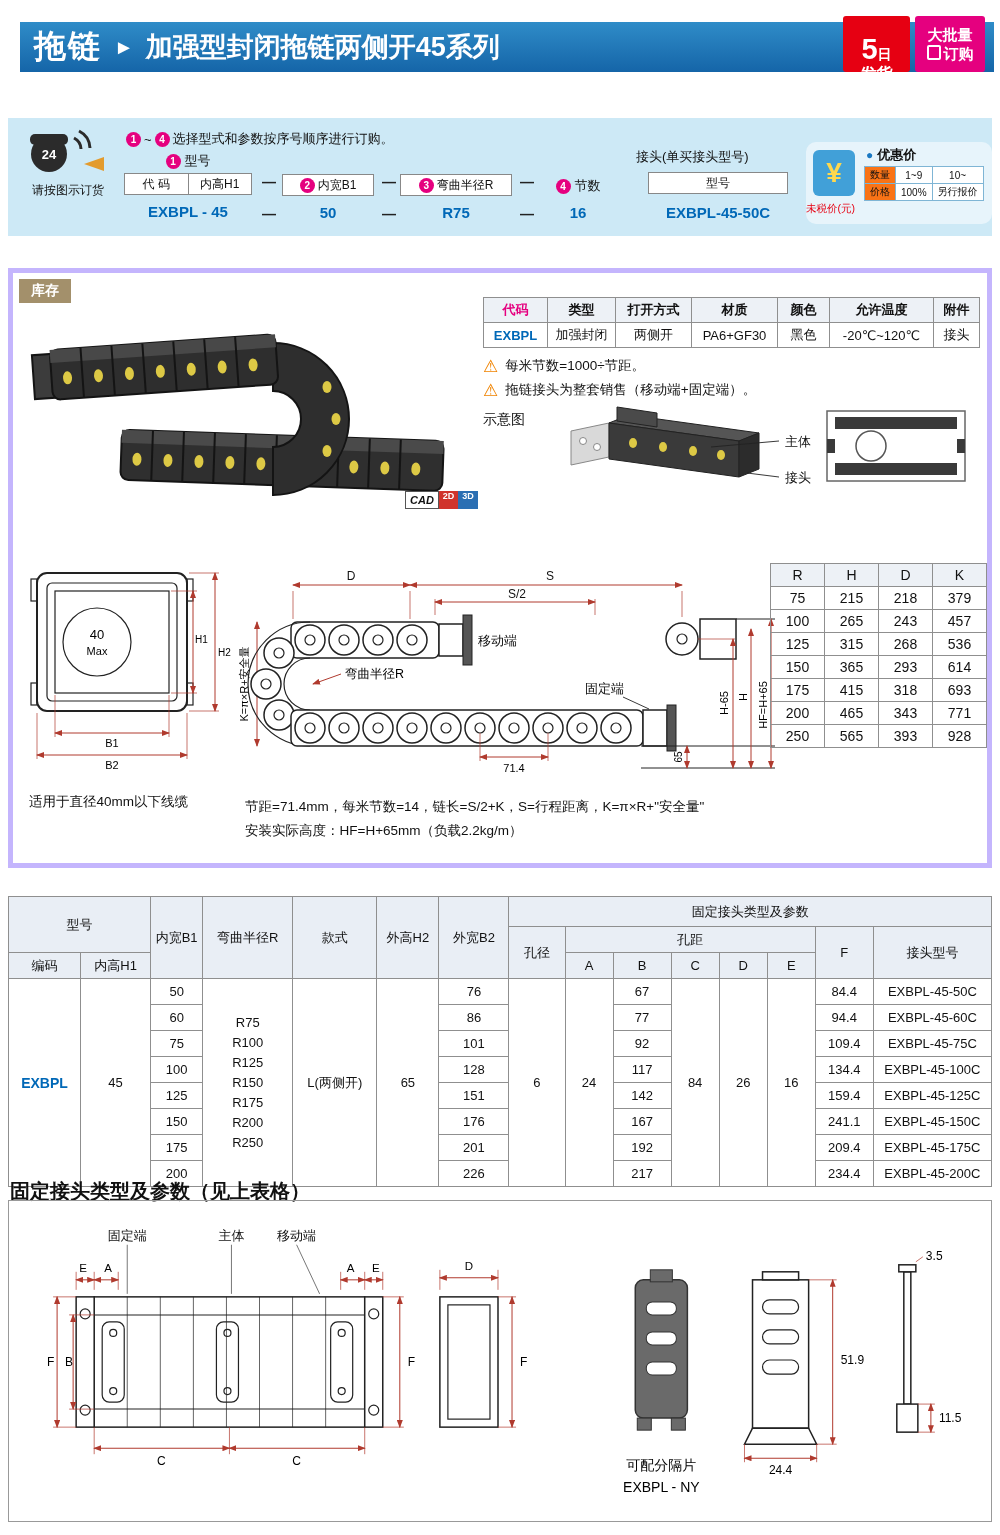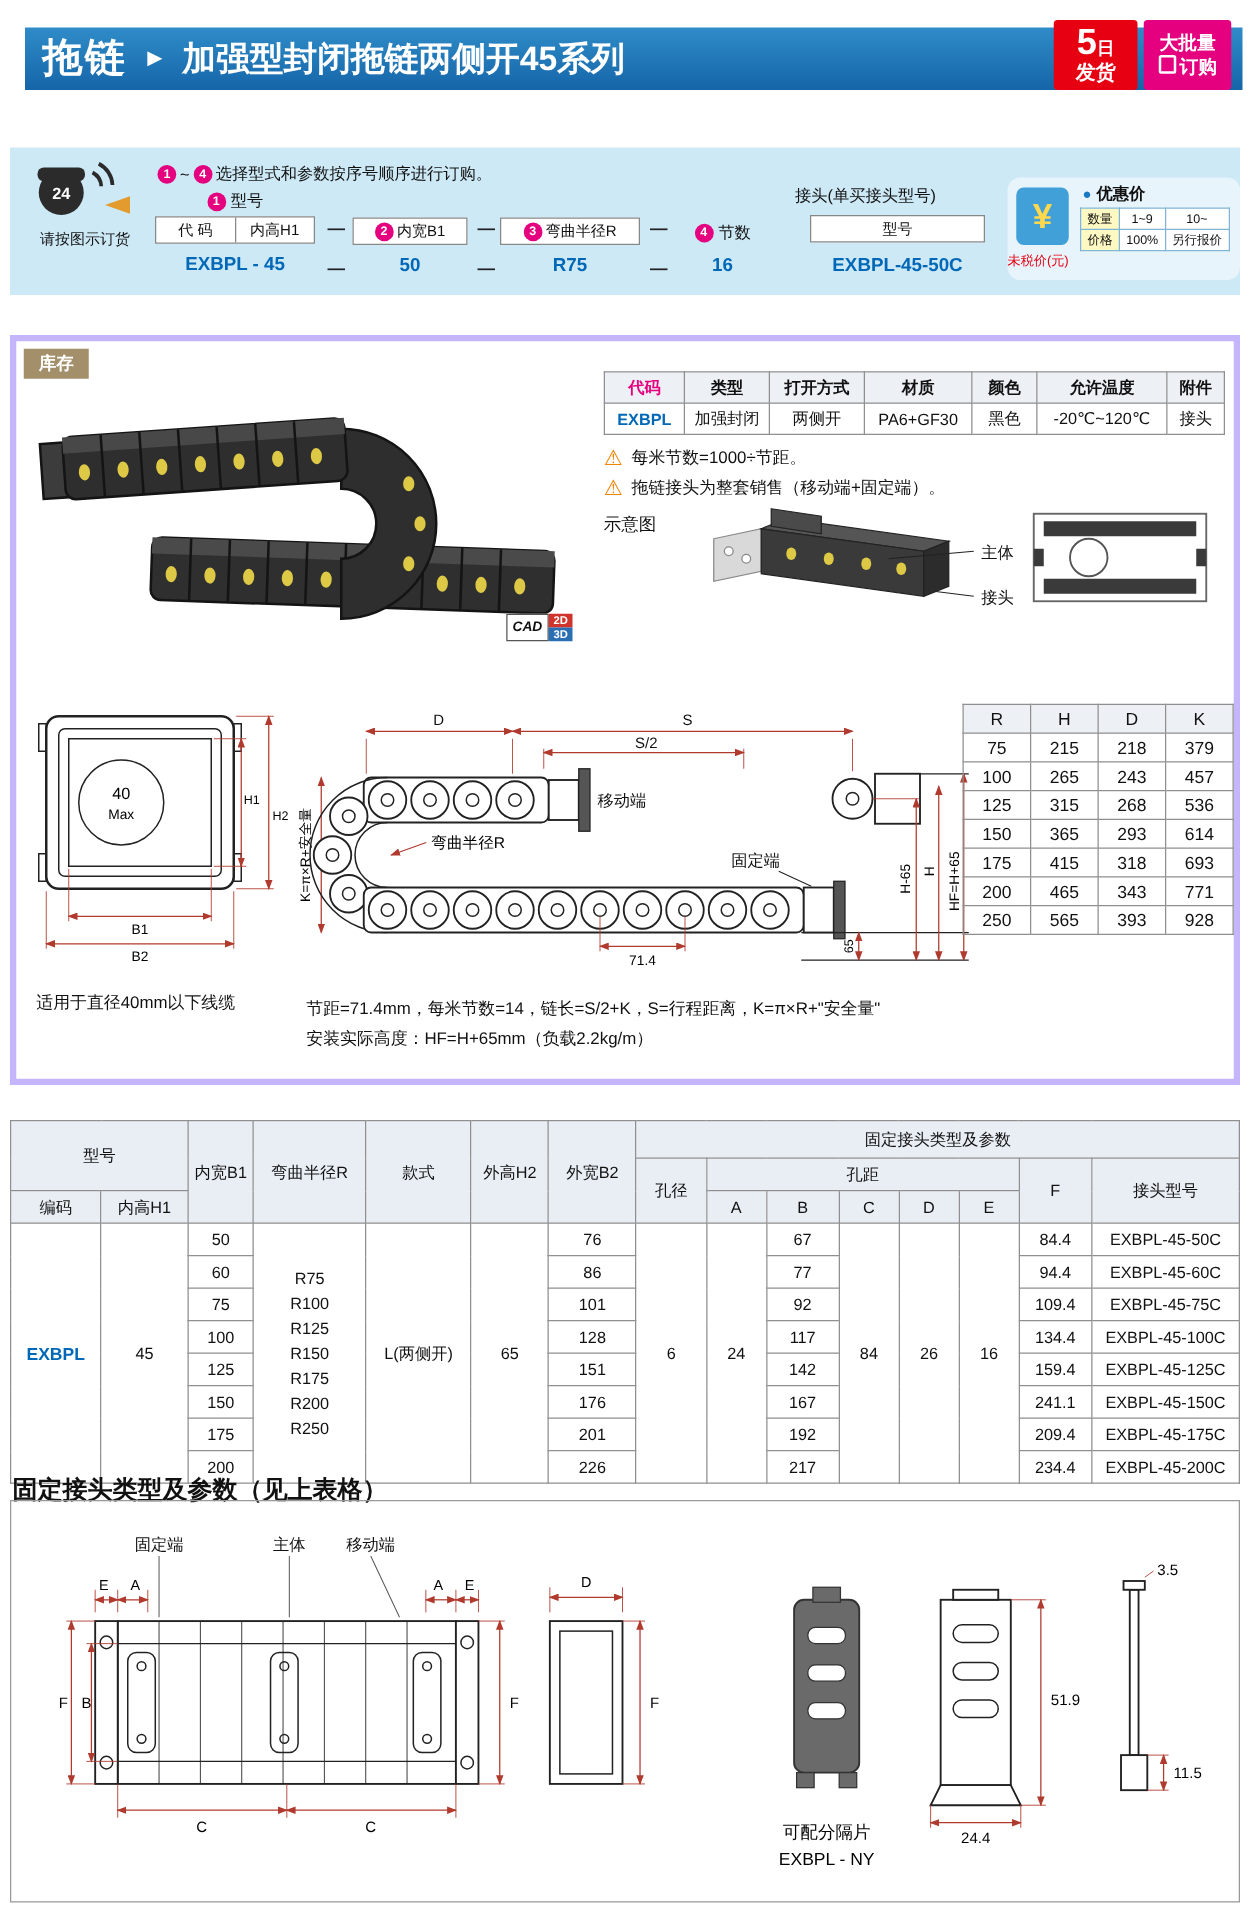--- a/index.html
+++ b/index.html
@@ -7,21 +7,21 @@
   .page{position:relative;width:1000px;height:1535px;background:#fff;overflow:hidden;}
 
   
   .header-bar{position:absolute;left:20px;top:22px;width:974px;height:50px;
     background:linear-gradient(180deg,#2f8cc8,#1565a8);display:flex;align-items:center;
     padding-left:14px;box-sizing:border-box;}
   .h-title{font-size:32px;font-weight:bold;color:#fff;letter-spacing:2px;}
   .h-arrow{color:#fff;font-size:20px;margin:0 12px;}
   .h-sub{font-size:27px;font-weight:bold;color:#fff;}
   .badge-red{position:absolute;left:843px;top:16px;width:67px;height:56px;background:#e60012;
-    color:#fff;text-align:center;border-radius:3px;box-sizing:border-box;padding-top:3px;}
+    color:#fff;text-align:center;border-radius:3px;box-sizing:border-box;padding-top:18px;}
   .badge-red .big{font-size:29px;font-weight:bold;line-height:30px;}
   .badge-red .sm{font-size:14px;font-weight:bold;}
   .badge-red .ship-txt{font-size:16px;font-weight:bold;line-height:20px;}
   .badge-mag{position:absolute;left:915px;top:16px;width:70px;height:56px;background:#e5007f;
     color:#fff;text-align:center;font-weight:bold;font-size:15px;border-radius:3px;
     box-sizing:border-box;padding-top:9px;line-height:19px;}
   .mini-icon{display:inline-block;width:10px;height:11px;border:2px solid #fff;border-radius:2px;
     margin-right:3px;vertical-align:-1px;}
 
   
@@ -45,32 +45,32 @@
   .joint-val{position:absolute;left:628px;top:86px;width:164px;text-align:center;color:#0068b7;
     font-weight:bold;font-size:15px;}
   .price{position:absolute;left:798px;top:24px;width:186px;height:82px;background:#e7f4fb;border-radius:10px;}
   .yen-box{position:absolute;left:7px;top:8px;width:42px;height:46px;background:#41a0d8;border-radius:6px;
     color:#ffd84d;font-size:28px;font-weight:bold;display:flex;align-items:center;justify-content:center;}
   .price-note{position:absolute;left:0px;top:60px;width:58px;color:#e60012;font-size:10.5px;text-align:left;}
   .ph-title{position:absolute;left:60px;top:4px;font-size:13px;font-weight:bold;display:flex;align-items:center;gap:4px;}
   .pdot{color:#1a78c2;font-size:12px;}
   .ptab{position:absolute;left:58px;top:24px;border-collapse:collapse;font-size:10px;background:#fff;}
   .ptab td{border:1px solid #7fb5d5;padding:1px 5px;text-align:center;white-space:nowrap;}
-  .ptab .hd{background:#fef9c3;}
+  .ptab .hd{background:#f97316;}
 
   
   .main{position:absolute;left:8px;top:268px;width:984px;height:600px;border:5px solid #c4b5fd;
     box-sizing:border-box;background:#fff;}
   .stock{position:absolute;left:6px;top:6px;padding:3px 12px;background:#a3906b;color:#fff;
     font-size:14px;font-weight:bold;}
   .photo-svg{position:absolute;left:8px;top:28px;width:440px;height:215px;}
   .cad{position:absolute;left:392px;top:218px;display:flex;align-items:stretch;}
   .cad-label{border:1px solid #555;background:#fff;font-size:11px;font-weight:bold;font-style:italic;
     padding:2px 4px;display:flex;align-items:center;}
-  .cad-dims{display:flex;flex-direction:column;}
+  .cad-dims{display:flex;flex-direction:row;}
   .cad2d{background:#d0342c;color:#fff;font-size:9px;font-weight:bold;padding:0 4px;line-height:11px;}
   .cad3d{background:#2b6fb3;color:#fff;font-size:9px;font-weight:bold;padding:0 4px;line-height:11px;}
   .spec{position:absolute;left:470px;top:24px;border-collapse:collapse;font-size:13px;text-align:center;}
   .spec th,.spec td{border:1px solid #8f8f8f;padding:3px 4px;}
   .spec th{background:#edf1f6;font-weight:bold;}
   .spec-code-h{color:#e5007f !important;font-weight:bold !important;}
   .spec-code{color:#0068b7;font-weight:bold;}
   .warn{position:absolute;left:470px;display:flex;gap:7px;font-size:13.5px;align-items:center;}
   .warn-icon{color:#f08300;font-size:17px;line-height:17px;font-weight:bold;}
   .schematic-label{position:absolute;left:470px;top:138px;font-size:14px;}

